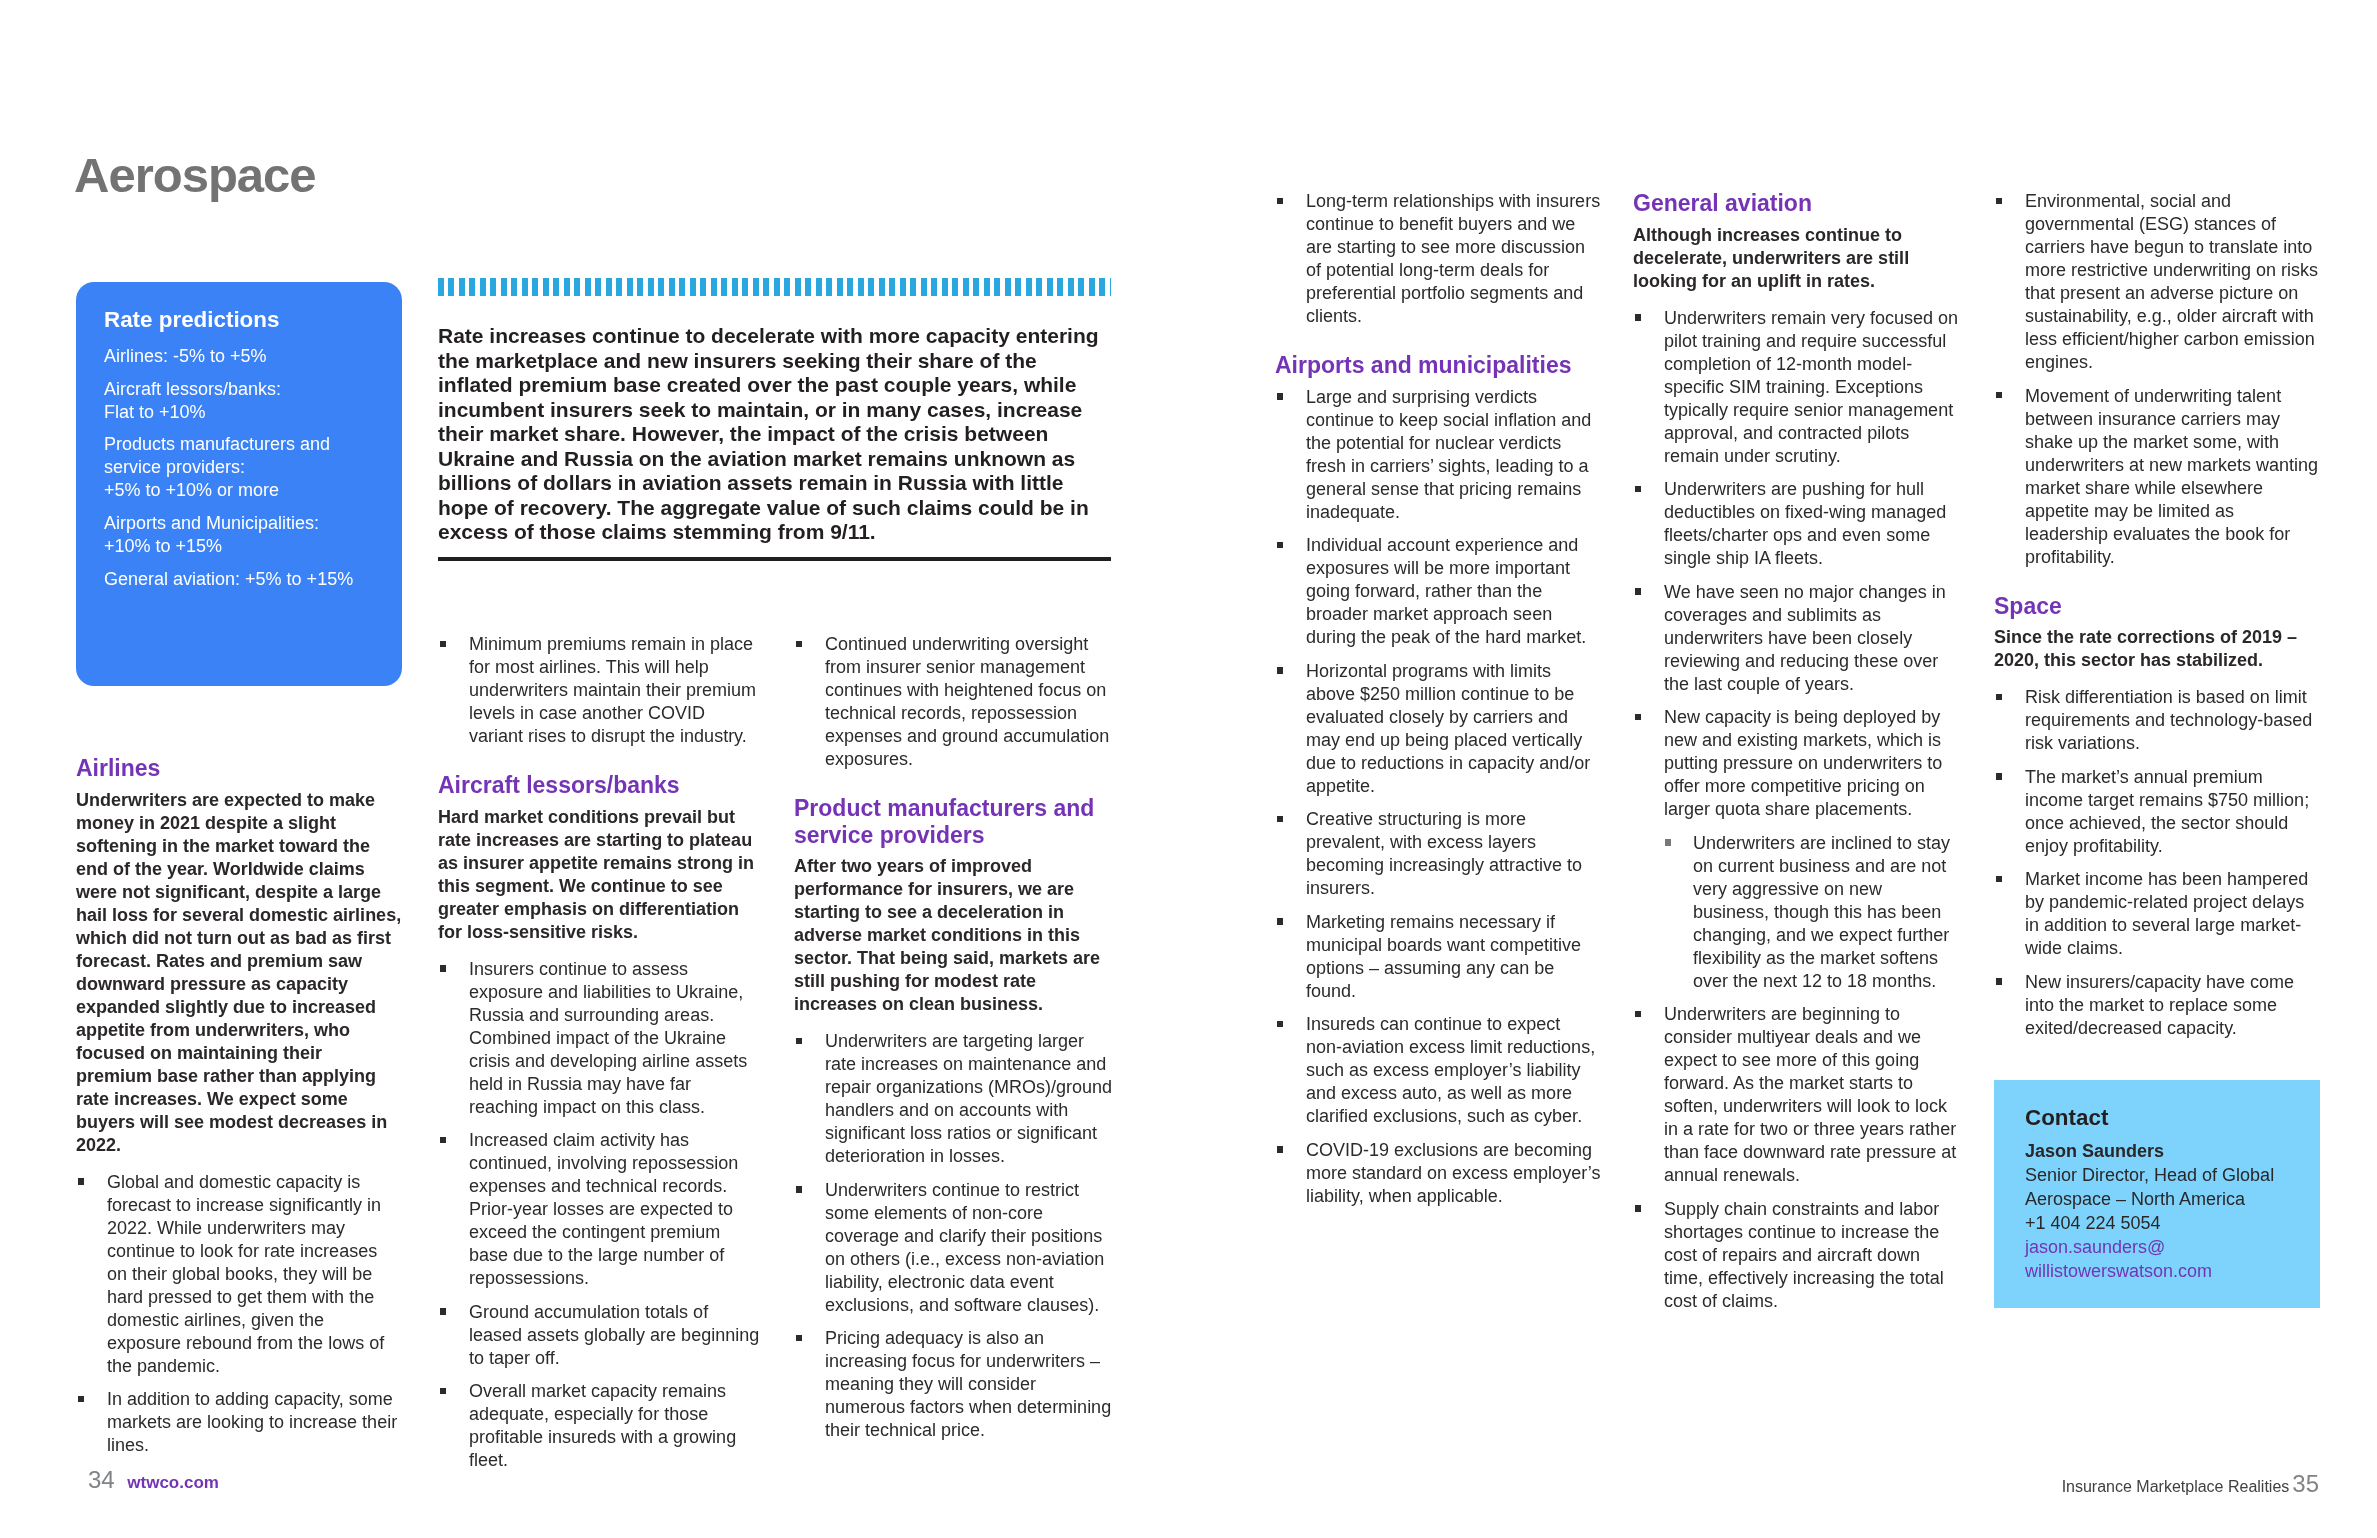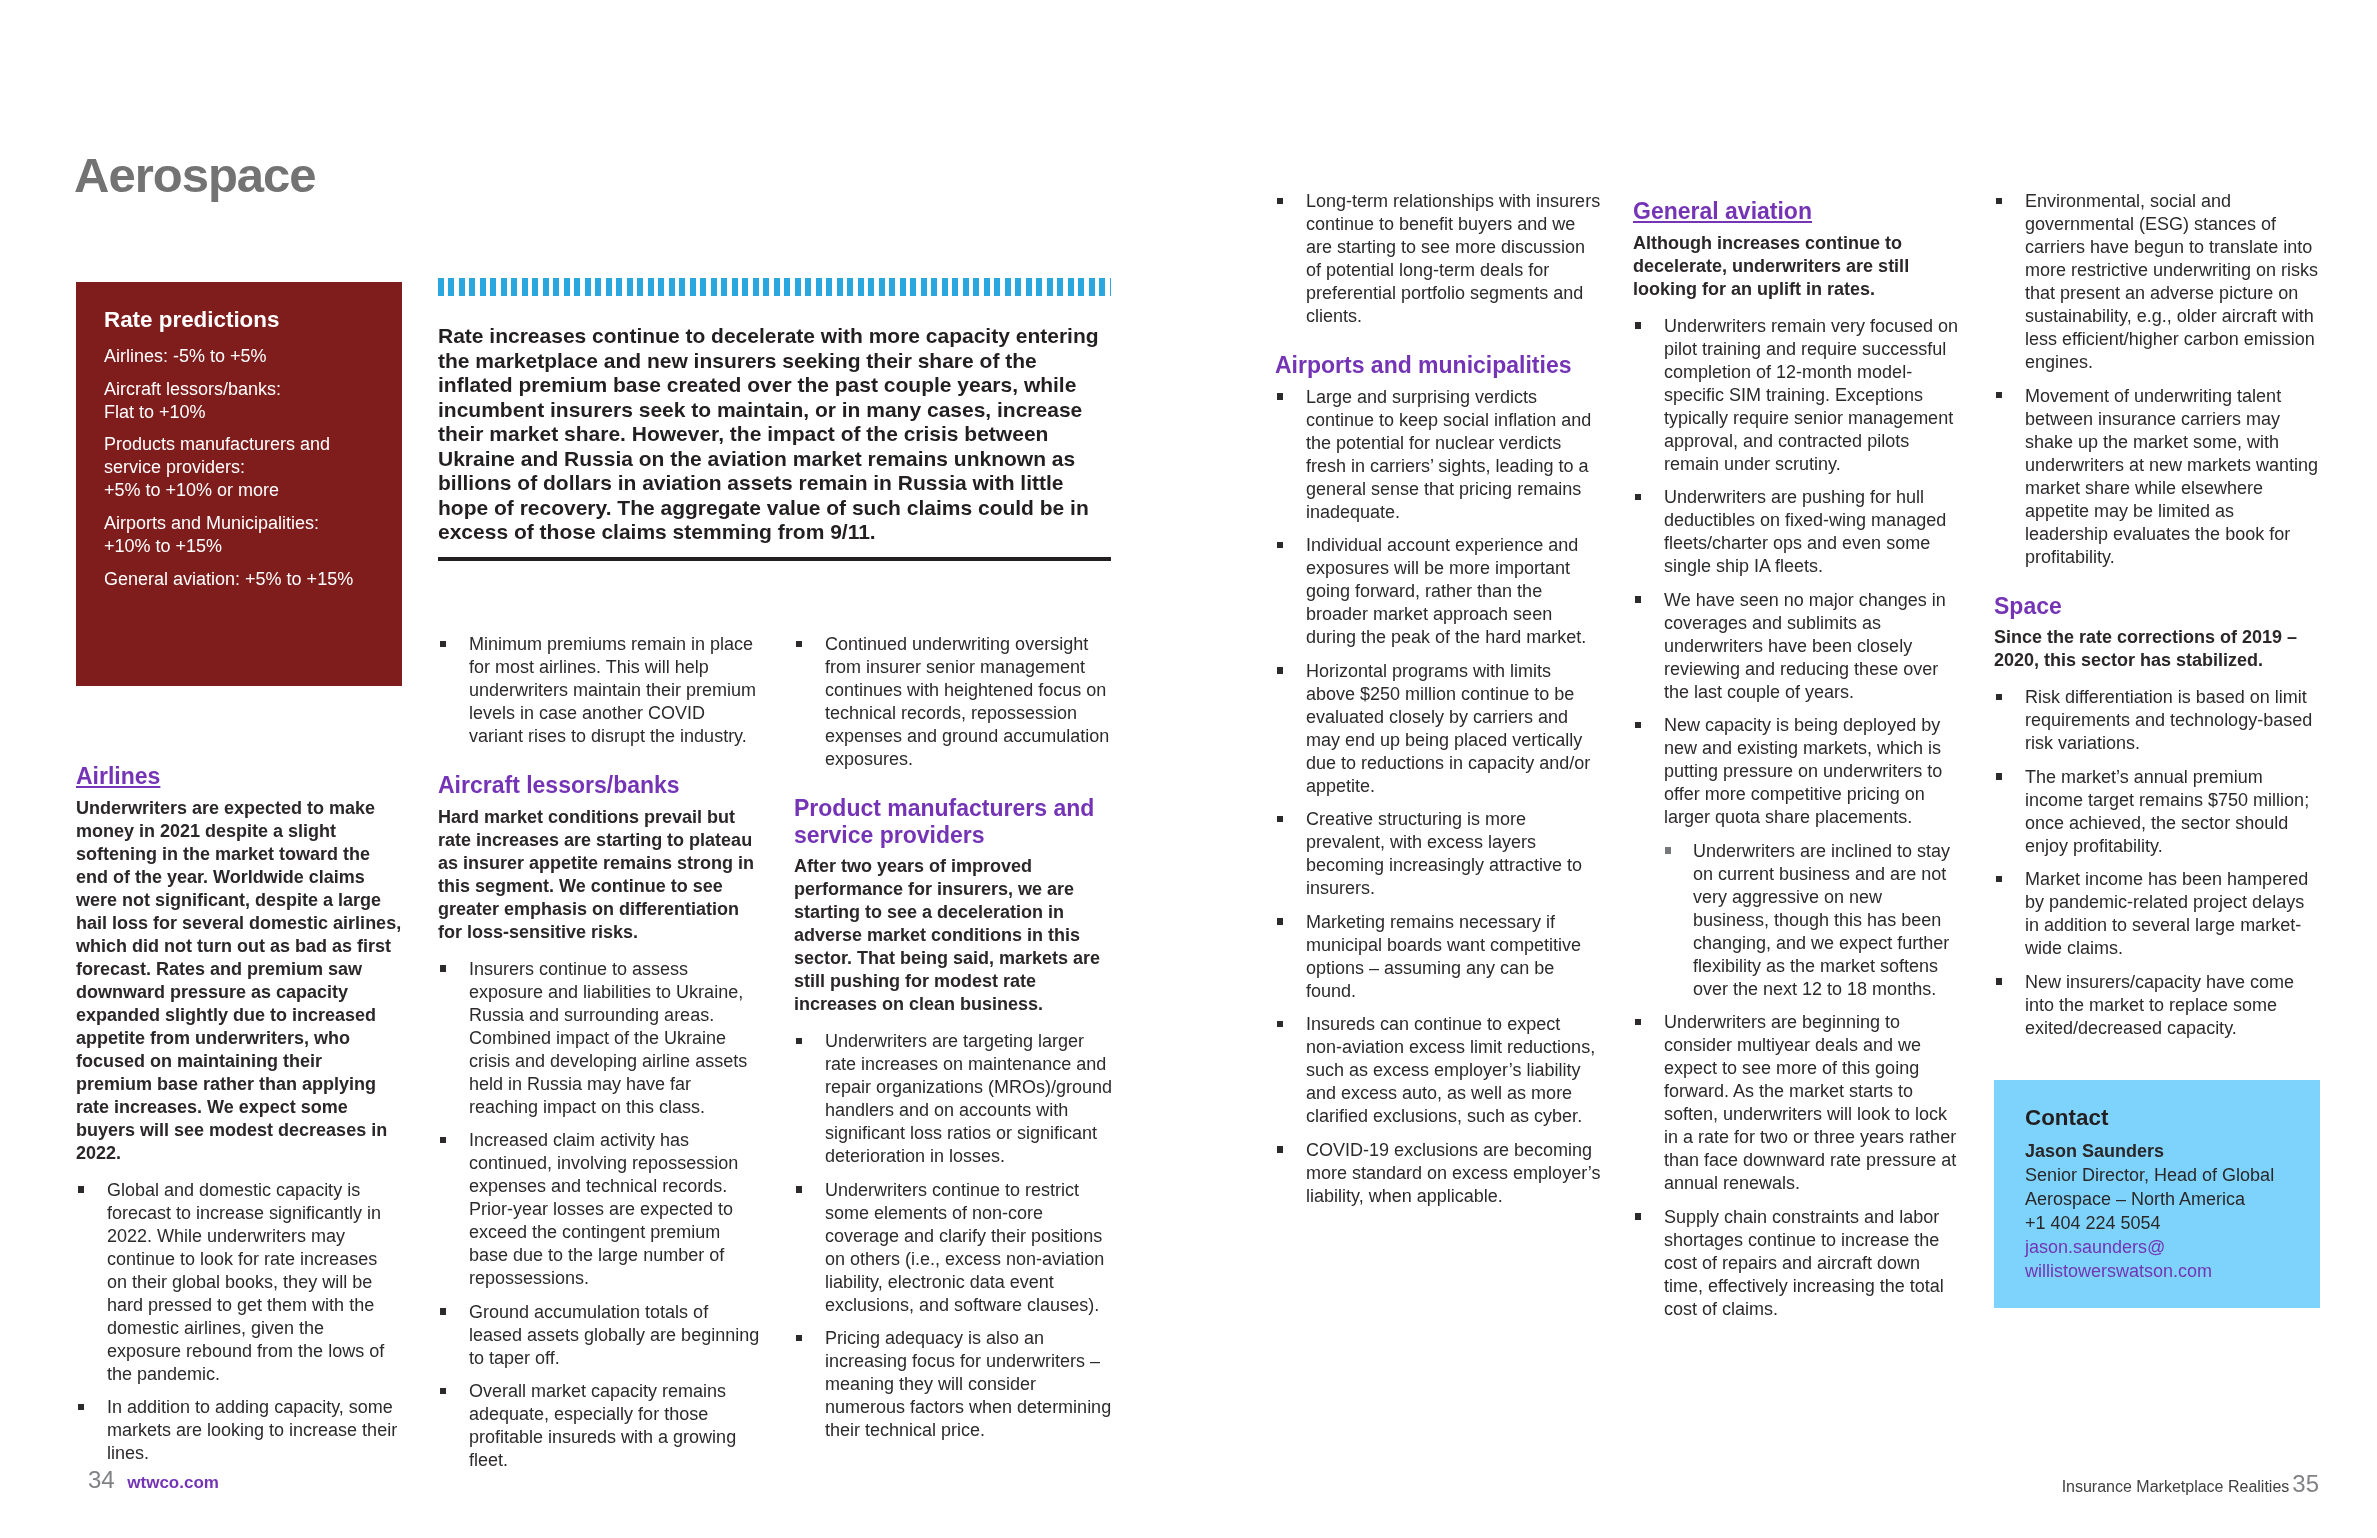--- a/index.html
+++ b/index.html
@@ -12,36 +12,36 @@
   .page { position:relative; width:2377px; height:1538px; overflow:hidden; background:#fff; }
 
   .page-title {
     position:absolute; left:74px; top:147px; margin:0;
     font-size:49px; font-weight:bold; color:#737373; letter-spacing:-1px;
   }
 
   
   .rate-box {
     position:absolute; left:76px; top:282px; width:326px; min-height:404px;
-    background:#7f1d1d; color:#ffffff; padding:25px 26.6px 28px 28px;
+    background:#3b82f6; color:#ffffff; padding:25px 26.6px 28px 28px;border-radius:18px;
   }
   .rate-box h2 { margin:0 0 11.2px 0; font-size:22.4px; line-height:26.6px; }
   .rate-list { list-style:none; margin:0; padding:0; }
   .rate-list li { font-size:18px; line-height:23px; margin:0 0 9.8px 0; white-space:pre-line; }
 
   
   .intro { position:absolute; left:438px; top:278px; width:673px; }
   .stripes { height:18px; background:repeating-linear-gradient(90deg,#2aa7de 0 5.6px,rgba(0,0,0,0) 5.6px 10.5px); }
   .intro p { margin:28px 0 0 0; font-size:21px; line-height:24.5px; font-weight:bold; color:#231f20; }
   .rule { margin-top:12.6px; height:4.2px; background:#231f20; }
 
   
   .col { position:absolute; width:326px; }
   .col h3 { margin:24px 0 7px 0; font-size:23px; line-height:26.6px; color:#7434b5; font-weight:bold; }
-  .col h3.first { margin-top:8px;text-decoration:underline; }
+  .col h3.first { margin-top:0; }
   .col .lead { margin:0 0 14px 0; font-size:18px; line-height:23px; font-weight:bold; color:#2b2728; }
   .bullets { list-style:none; margin:0 0 2.8px 0; padding:0; }
   .bullets li { position:relative; padding-left:31px; margin:0 0 10.5px 0; font-size:18px; line-height:23px; }
   .bullets li::before {
     content:""; position:absolute; left:2.1px; top:7.7px; width:6.3px; height:6.3px; background:#2d2a2b;
   }
   .bullets li.sub { padding-left:60px; }
   .bullets li.sub::before { left:32px; background:#77787b; }
 
   

